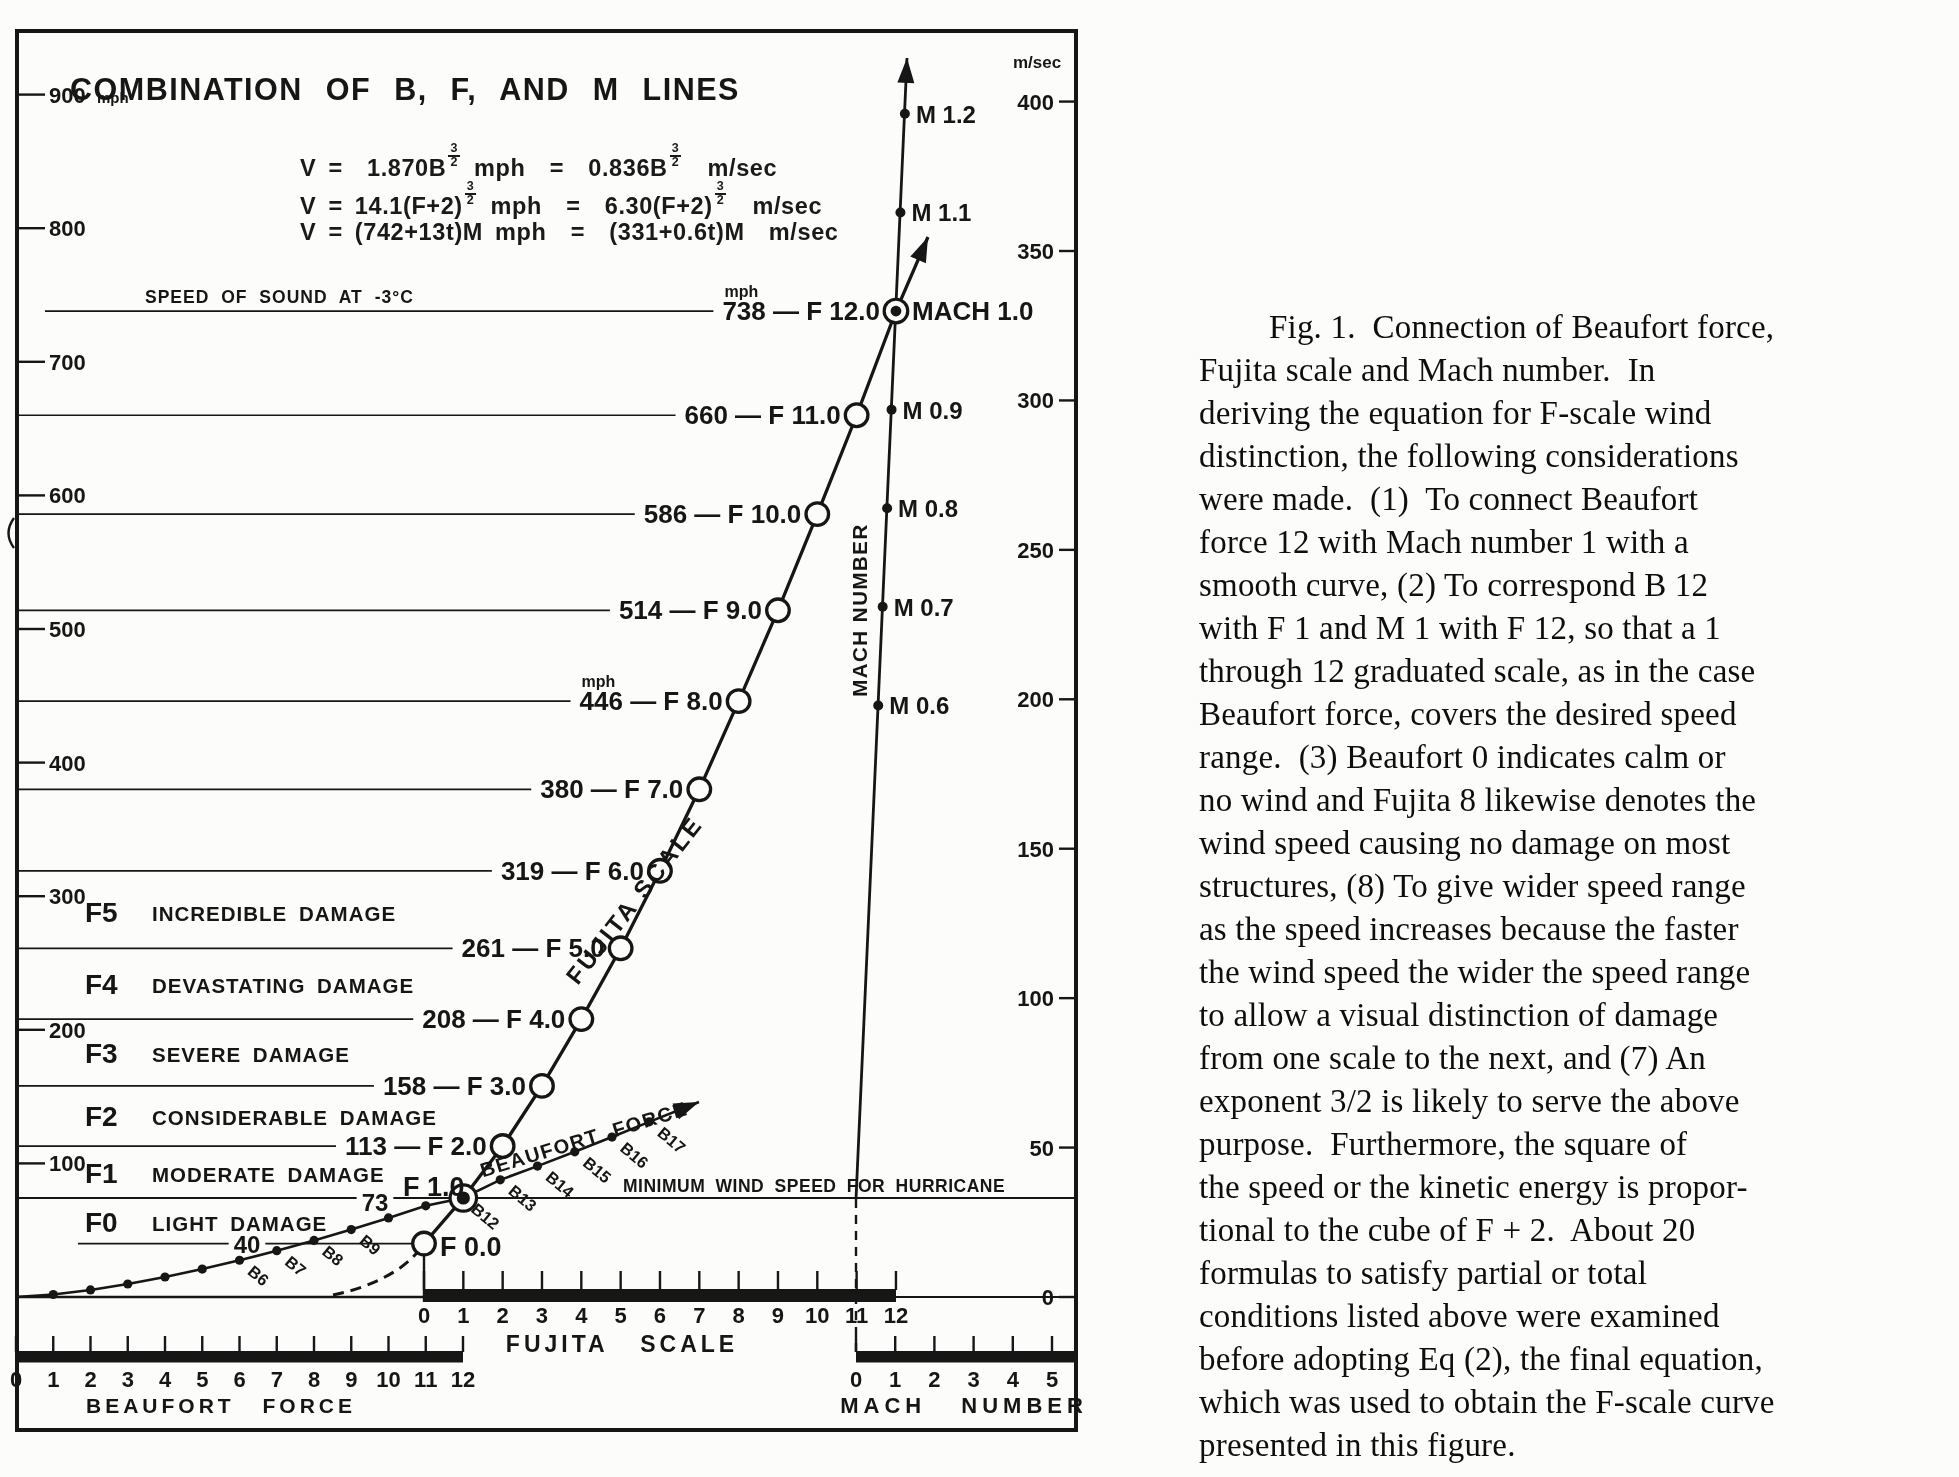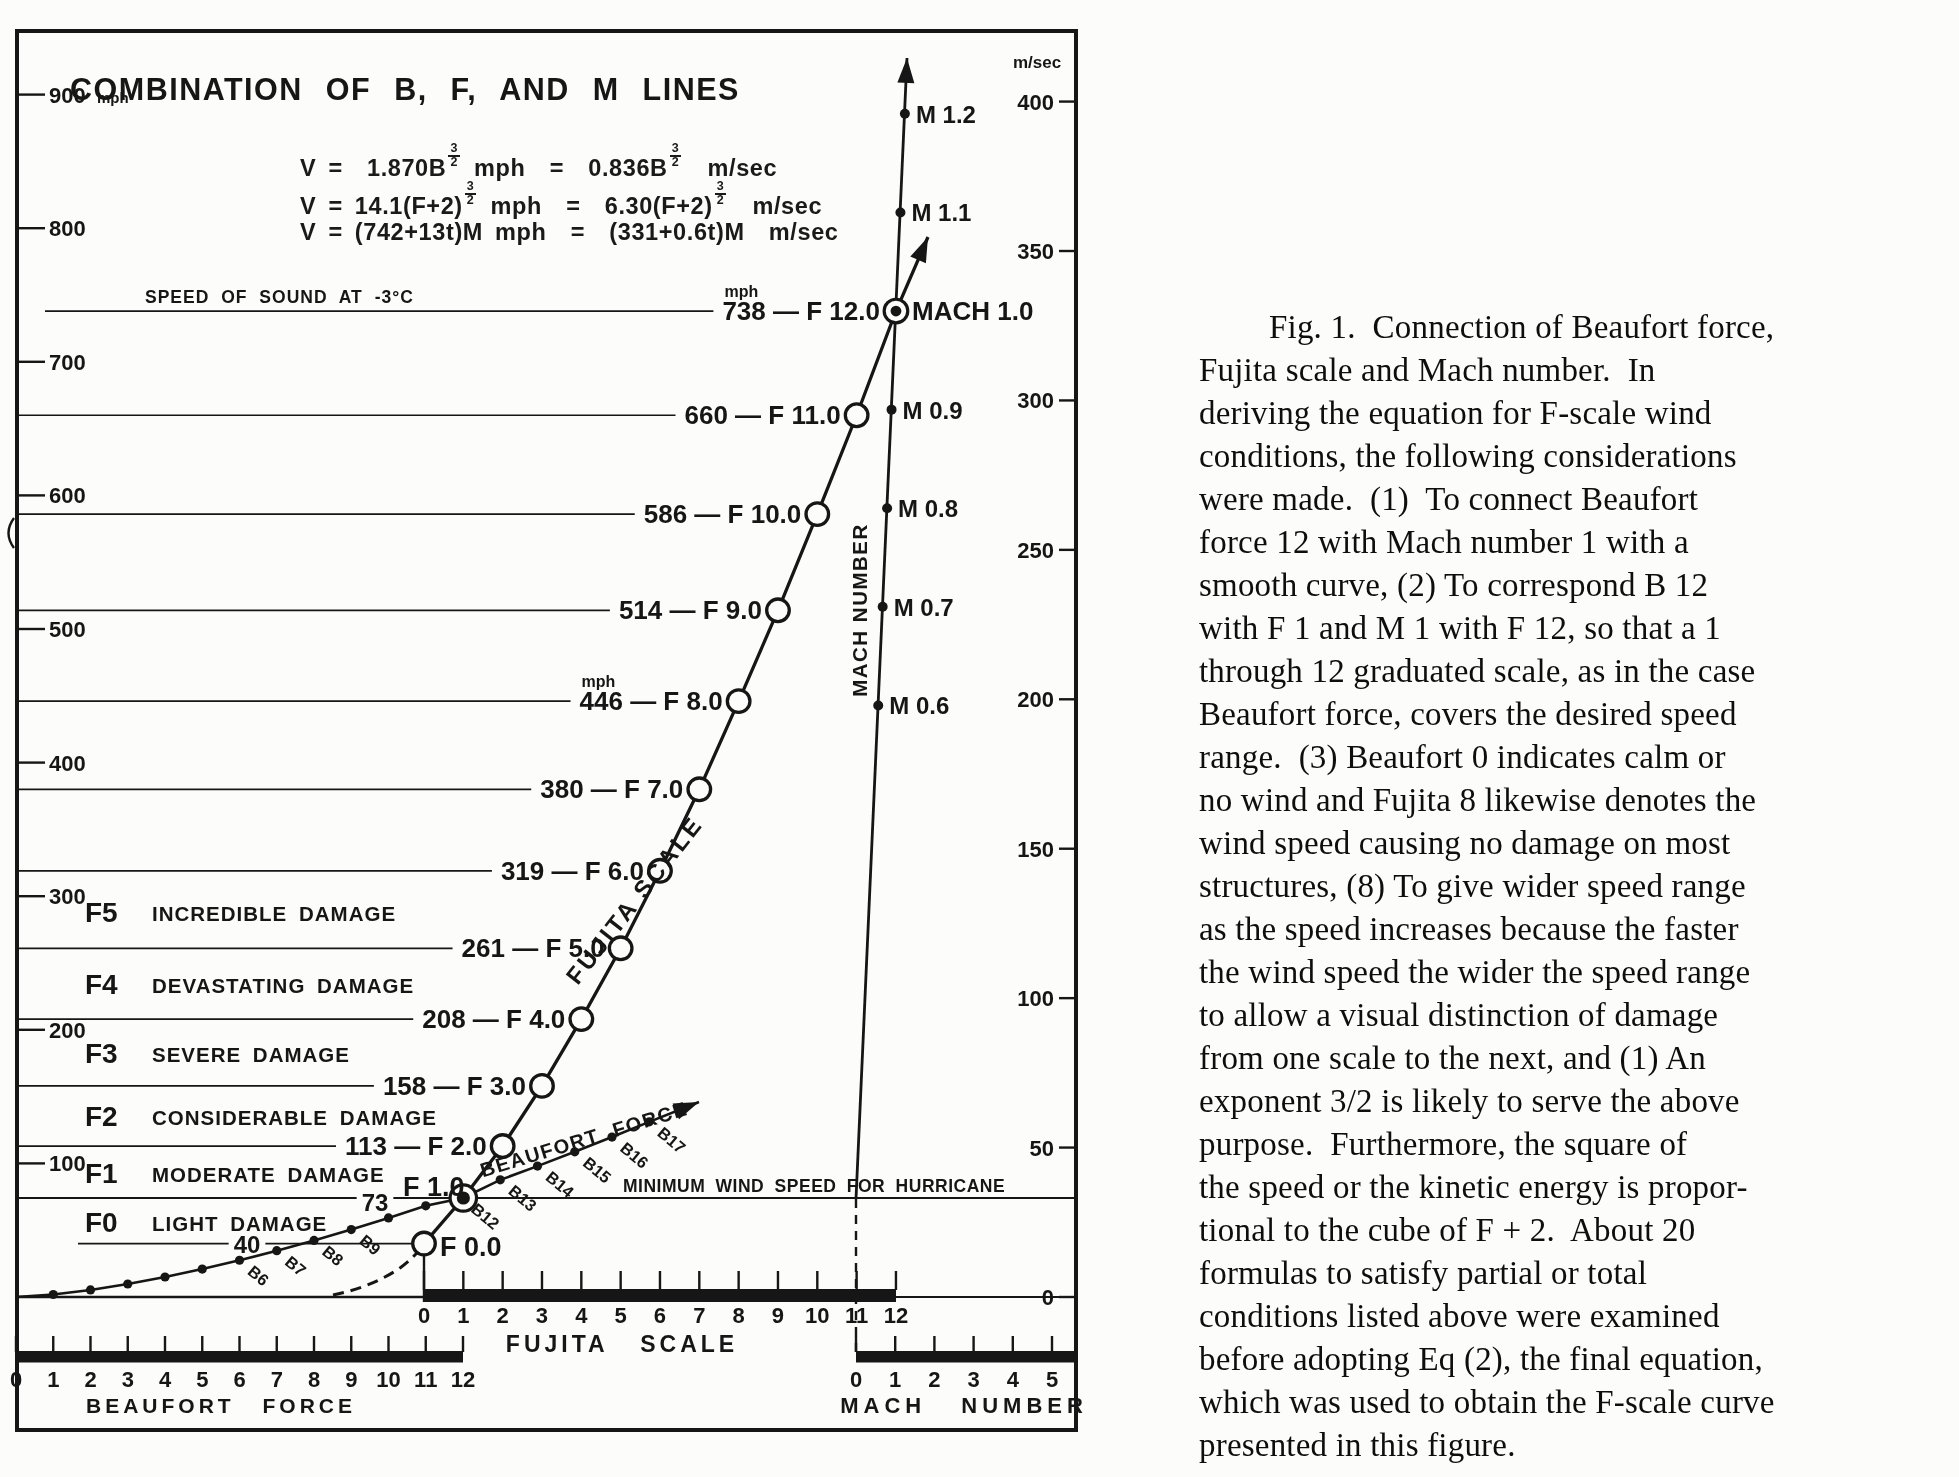--- a/index.html
+++ b/index.html
@@ -266,35 +266,35 @@
   <div id="equations">
       <div class="eq-row"><span>V =  1.870B</span><span class="frac"><span class="num">3</span><span class="den">2</span></span><span> mph  =  0.836B</span><span class="frac"><span class="num">3</span><span class="den">2</span></span><span>  m/sec</span></div>
       <div class="eq-row"><span>V = 14.1(F+2)</span><span class="frac"><span class="num">3</span><span class="den">2</span></span><span> mph  =  6.30(F+2)</span><span class="frac"><span class="num">3</span><span class="den">2</span></span><span>  m/sec</span></div>
       <div class="eq-row"><span>V = (742+13t)M mph  =  (331+0.6t)M  m/sec</span></div>
     </div>
 
   <div id="caption">
     <div class="cap-line cap-indent">Fig. 1.  Connection of Beaufort force,</div>
     <div class="cap-line">Fujita scale and Mach number.  In</div>
     <div class="cap-line">deriving the equation for F-scale wind</div>
-    <div class="cap-line">conditions, the following considerations</div>
+    <div class="cap-line">distinction, the following considerations</div>
     <div class="cap-line">were made.  (1)  To connect Beaufort</div>
     <div class="cap-line">force 12 with Mach number 1 with a</div>
     <div class="cap-line">smooth curve, (2) To correspond B 12</div>
     <div class="cap-line">with F 1 and M 1 with F 12, so that a 1</div>
     <div class="cap-line">through 12 graduated scale, as in the case</div>
     <div class="cap-line">Beaufort force, covers the desired speed</div>
     <div class="cap-line">range.  (3) Beaufort 0 indicates calm or</div>
     <div class="cap-line">no wind and Fujita 8 likewise denotes the</div>
     <div class="cap-line">wind speed causing no damage on most</div>
     <div class="cap-line">structures, (8) To give wider speed range</div>
     <div class="cap-line">as the speed increases because the faster</div>
     <div class="cap-line">the wind speed the wider the speed range</div>
     <div class="cap-line">to allow a visual distinction of damage</div>
-    <div class="cap-line">from one scale to the next, and (1) An</div>
+    <div class="cap-line">from one scale to the next, and (7) An</div>
     <div class="cap-line">exponent 3/2 is likely to serve the above</div>
     <div class="cap-line">purpose.  Furthermore, the square of</div>
     <div class="cap-line">the speed or the kinetic energy is propor-</div>
     <div class="cap-line">tional to the cube of F + 2.  About 20</div>
     <div class="cap-line">formulas to satisfy partial or total</div>
     <div class="cap-line">conditions listed above were examined</div>
     <div class="cap-line">before adopting Eq (2), the final equation,</div>
     <div class="cap-line">which was used to obtain the F-scale curve</div>
     <div class="cap-line">presented in this figure.</div>
   </div>

